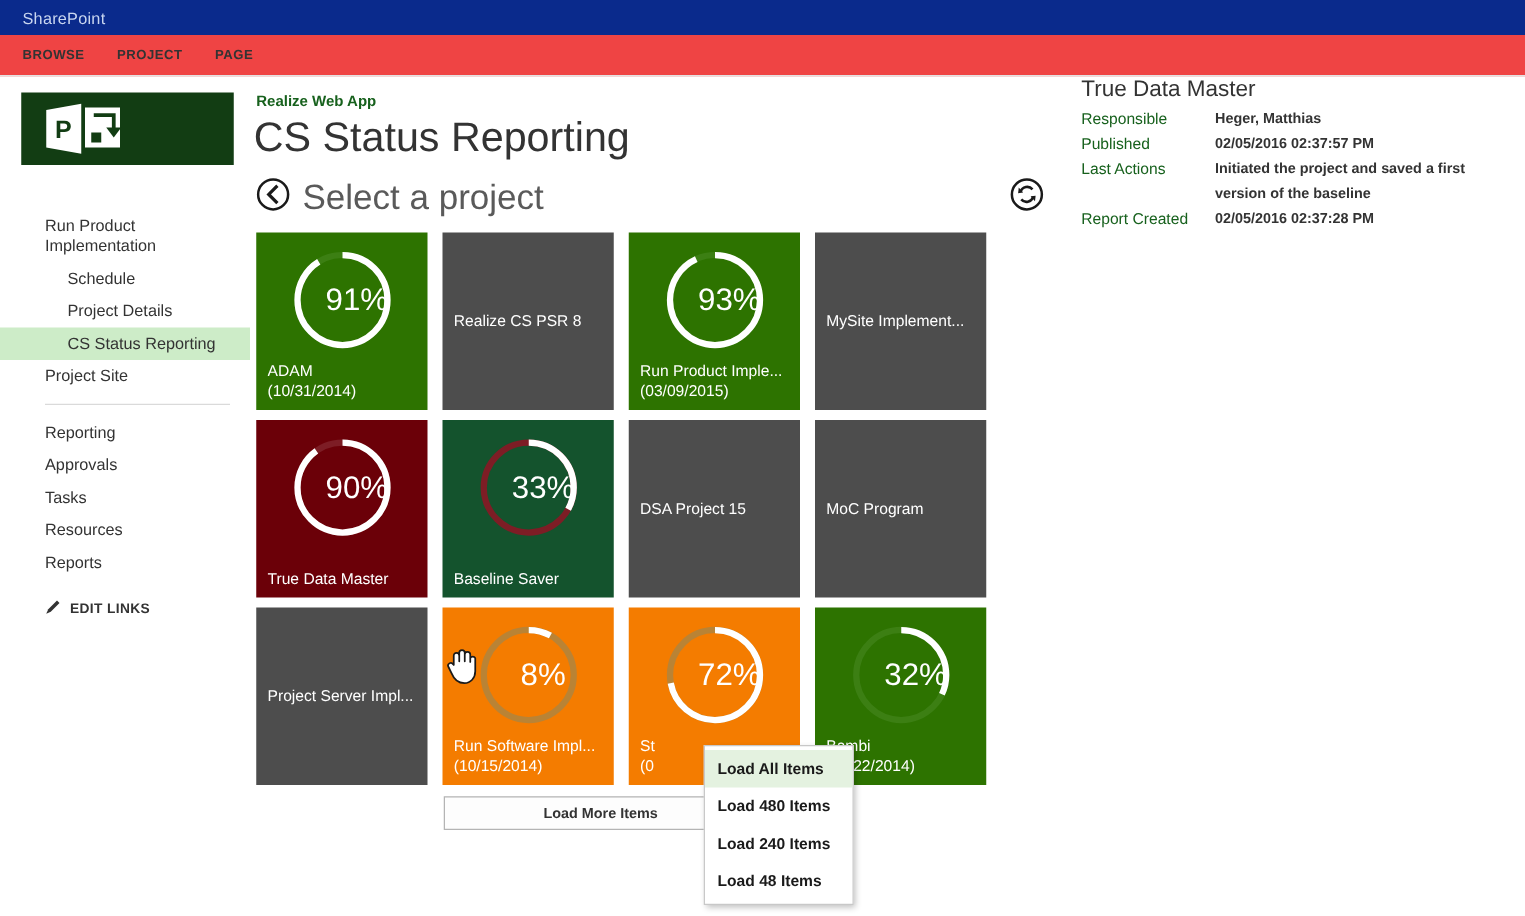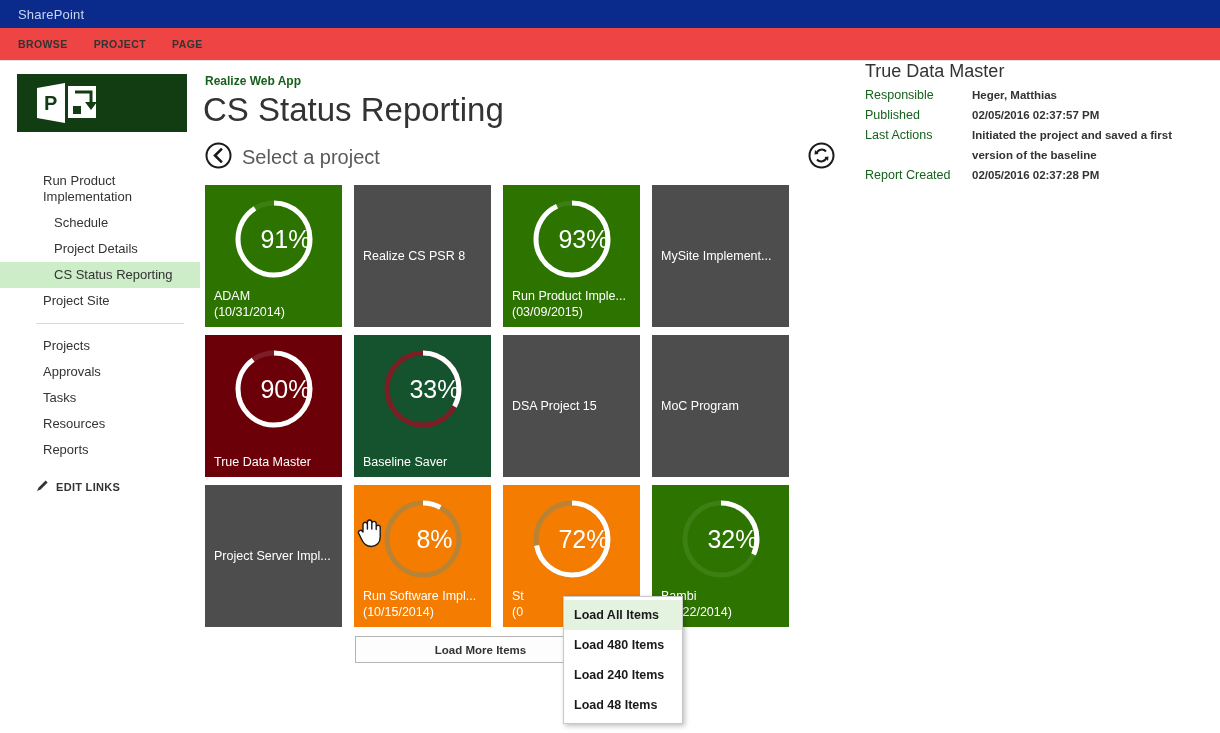--- a/index.html
+++ b/index.html
@@ -82,21 +82,20 @@
     font-size: 13px;
   }
   .nav a {
     display: block;
     color: #333333;
     text-decoration: none;
     line-height: 16px;
   }
   .nav-l1 {
     padding: 5px 10px 5px 36px;
-    margin-left: 7px;
   }
   .nav-l2 {
     padding: 5px 10px 5px 54px;
   }
   .nav-sel {
     background: #cdecc8;
   }
   .nav-sep {
     height: 1px;
     background: #dadada;
@@ -141,21 +140,21 @@
     display: flex;
     align-items: center;
     justify-content: space-between;
   }
   .selectbar-left {
     display: flex;
     align-items: center;
     gap: 10px;
   }
   .selectbar-title {
-    font-size: 20px;
+    font-size: 28px;
     color: #5a5a5a;
   }
 
   
   .tilegrid {
     position: relative;
     margin-top: 12px;
     width: 590px;
     display: grid;
     grid-template-columns: repeat(4, 137px);
@@ -328,21 +327,21 @@
 
     <div class="nav" id="nav1">
         <a class="nav-l1">Run Product Implementation</a>
         <a class="nav-l2">Schedule</a>
         <a class="nav-l2">Project Details</a>
         <a class="nav-l2 nav-sel">CS Status Reporting</a>
         <a class="nav-l1">Project Site</a>
       </div>
     <div class="nav-sep"></div>
     <div class="nav" style="margin-top:0" id="nav2">
-        <a class="nav-l1">Projects</a>
+        <a class="nav-l1">Reporting</a>
         <a class="nav-l1">Approvals</a>
         <a class="nav-l1">Tasks</a>
         <a class="nav-l1">Resources</a>
         <a class="nav-l1">Reports</a>
       </div>
 
     <div class="nav-edit">
       <span>
         <svg width="13" height="13" viewBox="0 0 13 13">
           <path d="M1 12 L2.6 8.4 L9.6 1.4 L11.6 3.4 L4.6 10.4 Z" fill="#333333"></path>

